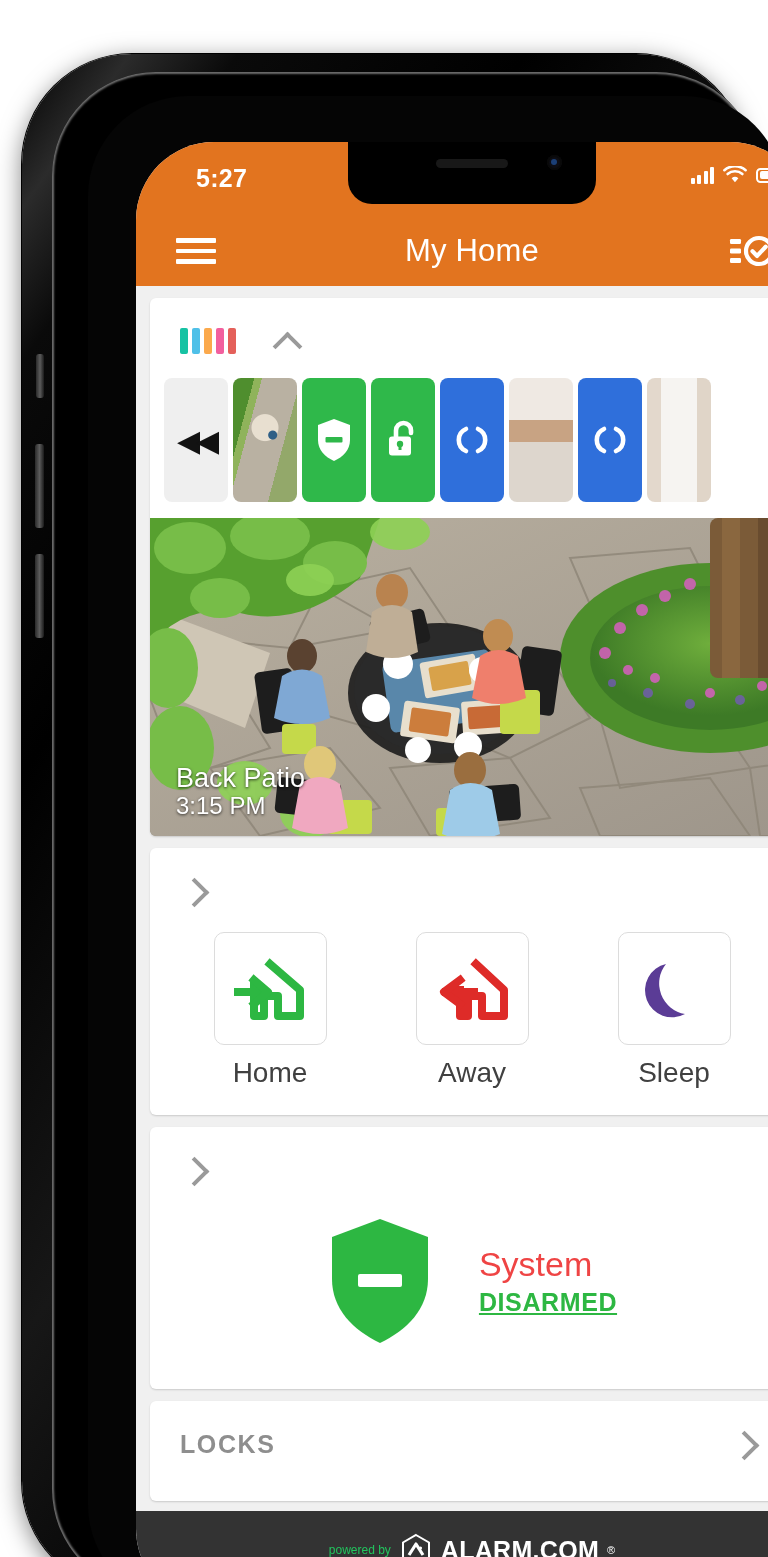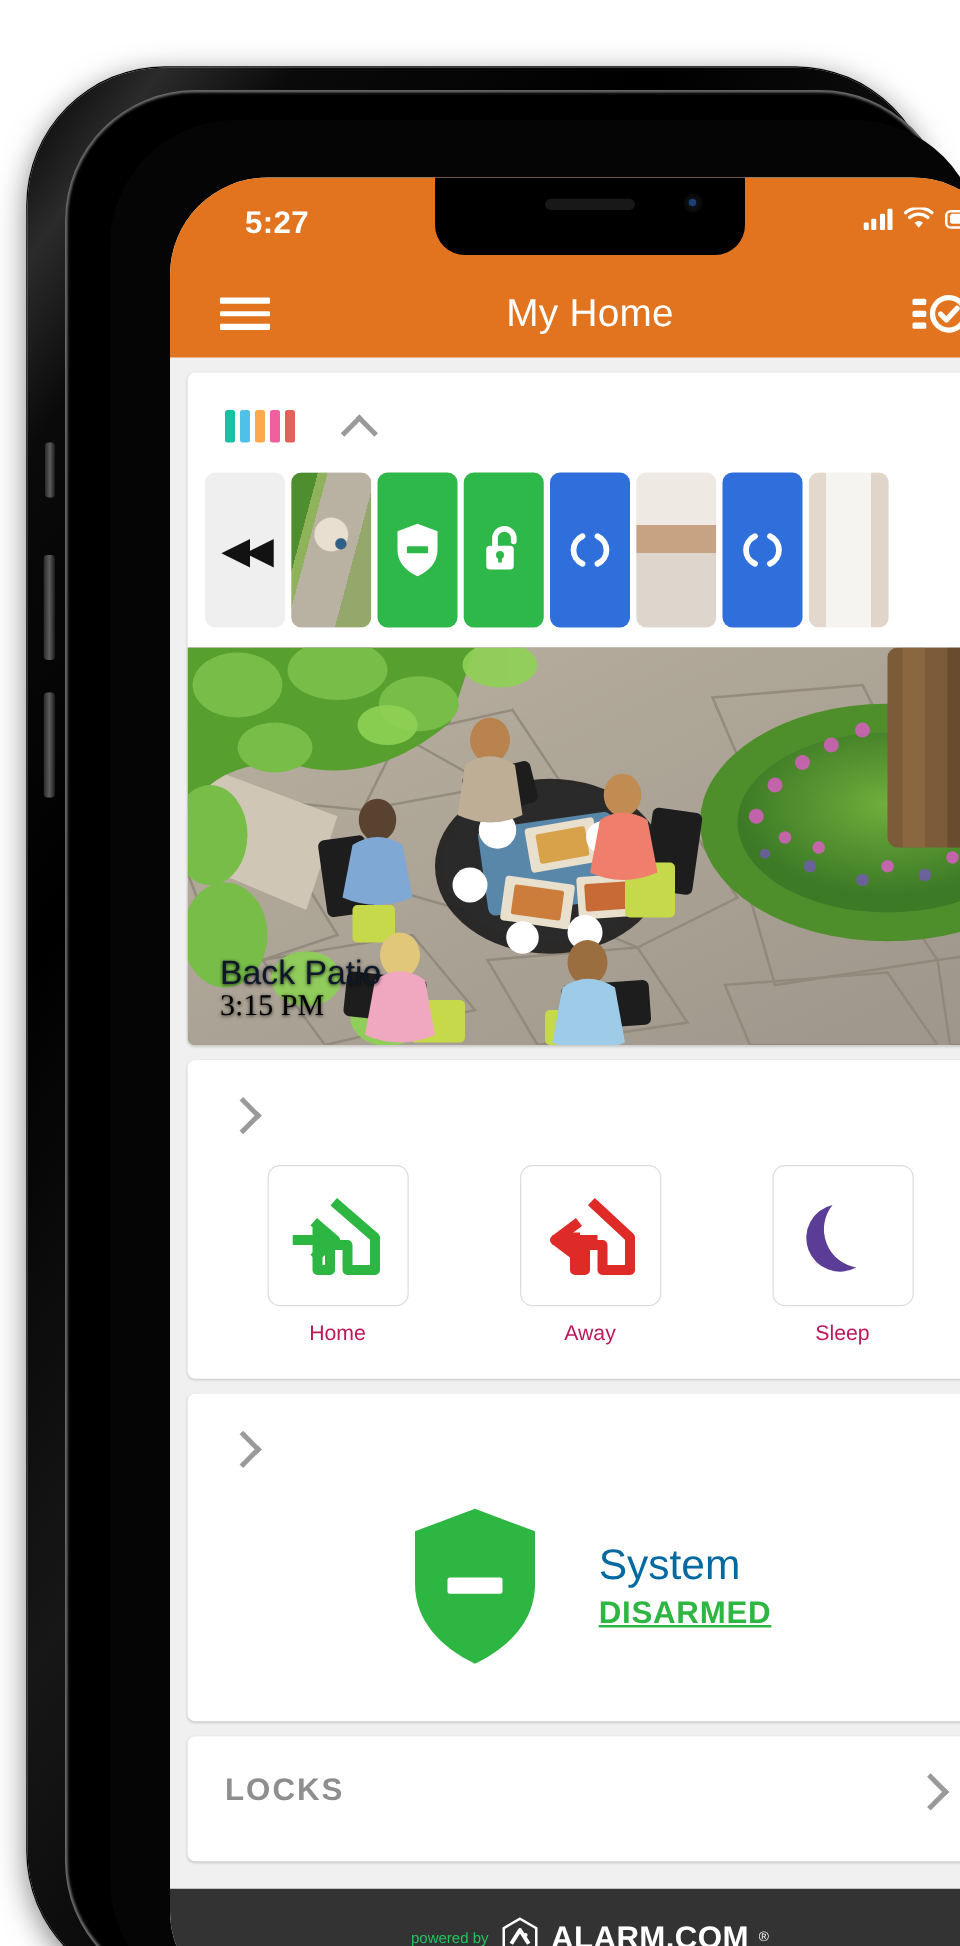--- a/index.html
+++ b/index.html
@@ -146,35 +146,35 @@
     background:
       linear-gradient(90deg,#e3d8cc 0 22%, #f6f4f1 22% 78%, #e0d5c8 78% 100%),
       #efeae4;
   }
 
   
   .cam{
     position:relative; width:100%; height:318px; overflow:hidden; background:#8d8777;
   }
   .cam-label{ position:absolute; left:26px; bottom:16px; z-index:4; }
-  .cam-name{ color:#0f172a; font-size:27px; line-height:1.05; text-shadow:0 1px 3px rgba(0,0,0,.75); }
-  .cam-time{ color:#000000; font-size:24px; line-height:1.15; text-shadow:0 1px 3px rgba(0,0,0,.75);font-family:Liberation Serif, serif; }
+  .cam-name{ color:#ffffff; font-size:27px; line-height:1.05; text-shadow:0 1px 3px rgba(0,0,0,.75); }
+  .cam-time{ color:#ffffff; font-size:24px; line-height:1.15; text-shadow:0 1px 3px rgba(0,0,0,.75); }
 
   
   .scenes{ display:flex; padding:4px 26px 26px 26px; gap:14px; }
   .scene{ flex:1; display:flex; flex-direction:column; align-items:center; cursor:pointer; }
   .scene-box{
     width:113px; height:113px; border:1.5px solid #dcdcdc; border-radius:10px;
     display:flex; align-items:center; justify-content:center; background:#fff;
   }
-  .scene-label{ margin-top:12px; font-size:17px; color:#be185d; }
+  .scene-label{ margin-top:12px; font-size:28px; color:#404040; }
 
   
   .sec-body{ display:flex; align-items:center; justify-content:center; gap:46px; padding:10px 0 44px 0; }
-  .sec-text .sys{ font-size:34px; color:#0369a1; line-height:1.15; }
+  .sec-text .sys{ font-size:34px; color:#ef4444; line-height:1.15; }
   .sec-text .state{ font-size:25px; font-weight:700; color:#2DB742; letter-spacing:.6px; margin-top:4px;text-decoration:underline; }
 
   
   .card-locks{ margin-bottom:0; }
   .card-locks .card-head{ padding-bottom:40px; }
 
   
   .bottombar{
     position:absolute; left:0; bottom:0; width:672px; height:96px;
     background:#333333; z-index:6;

